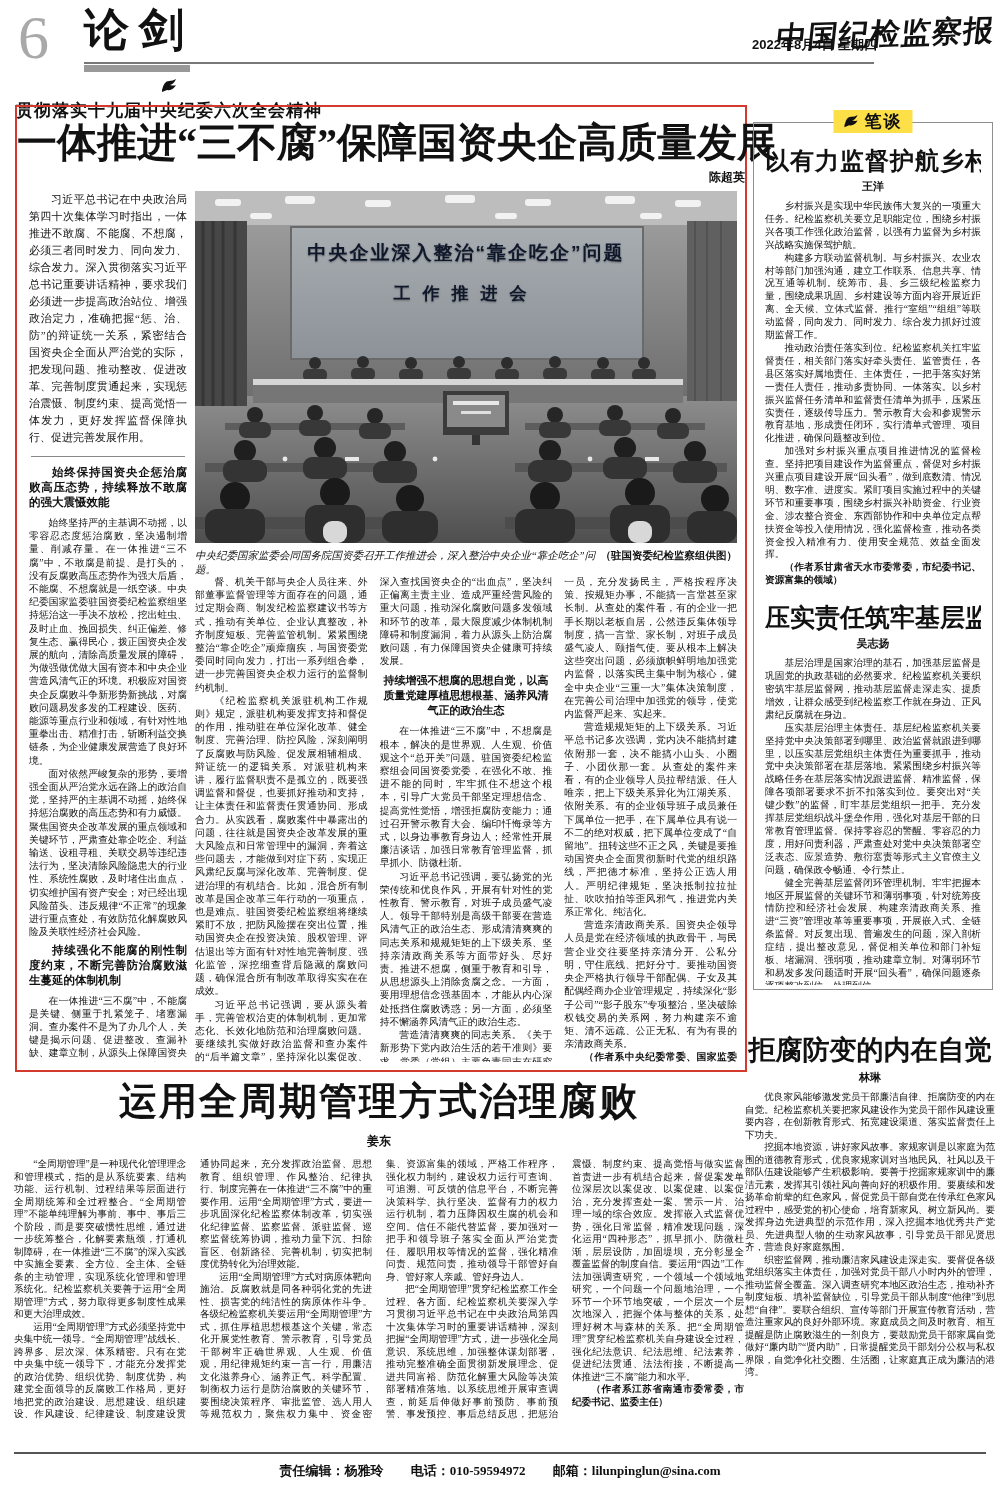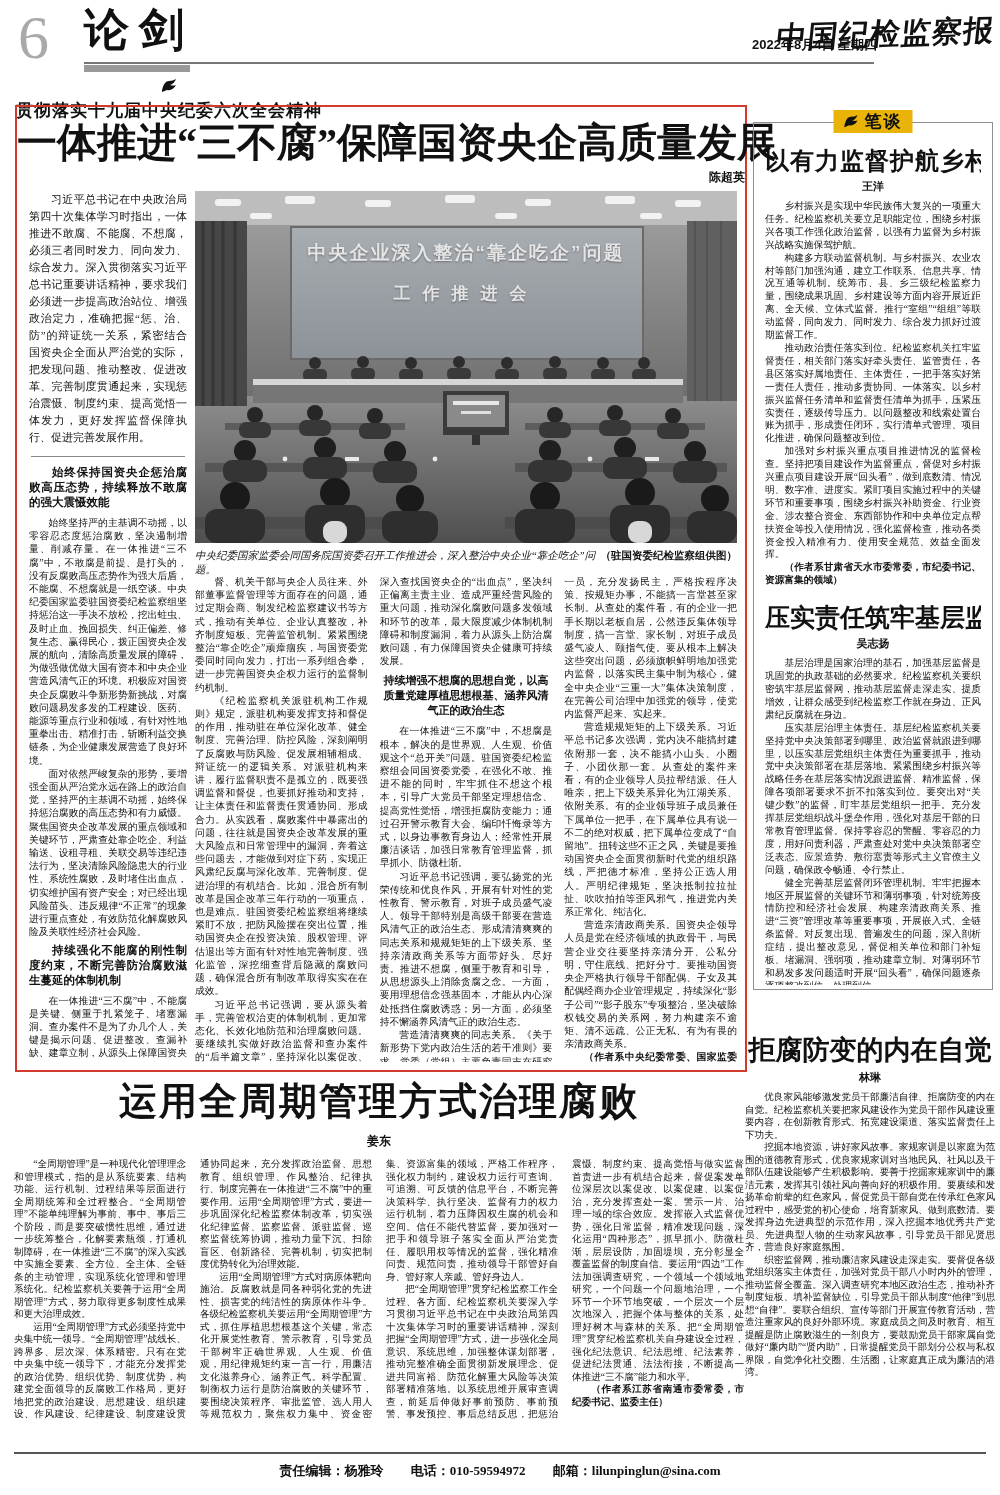--- a/index.html
+++ b/index.html
@@ -20,33 +20,33 @@
   .main-box{position:absolute;left:15px;top:105px;width:732px;height:967px;border:2px solid #d23a2e;box-sizing:border-box;}
   .main-headline{position:absolute;left:0;right:0;top:8px;text-align:center;font-size:40px;font-weight:900;letter-spacing:0px;white-space:nowrap;}
   .main-byline{position:absolute;left:0;right:0;top:62px;text-align:right;font-size:12px;font-weight:bold;}
   .left-col{position:absolute;left:12px;top:84px;width:158px;bottom:8px;overflow:hidden;}
   .left-intro{font-size:11px;line-height:17px;text-align:justify;text-indent:2em;margin:0;}
   .left-divider{border:none;border-top:1px solid #888;margin:10px 2px 8px 2px;}
   .left-subhead{font-size:11.5px;font-weight:bold;line-height:15px;text-align:justify;text-indent:2em;margin:4px 0 6px 0;}
   .left-col p.body, .flow p.body{font-size:9.8px;line-height:13.2px;text-align:justify;text-indent:2em;margin:0;}
   .photo-wrap{position:absolute;left:178px;top:84px;width:542px;height:352px;background:#777;overflow:hidden;}
   .photo-wrap svg{position:absolute;left:0;top:0;width:100%;height:100%;}
-  .screen-text{position:absolute;left:19%;top:14%;width:62%;text-align:center;color:#e5e5e5;
+  .screen-text{position:absolute;left:19%;top:14%;width:62%;text-align:center;color:#0f172a;
                font-family:"Liberation Sans",sans-serif;}
   .screen-line1{font-size:19px;font-weight:bold;letter-spacing:2px;text-shadow:0 1px 2px rgba(0,0,0,.35);}
   .screen-line2{font-size:17px;font-weight:bold;letter-spacing:12px;margin-top:16px;text-shadow:0 1px 2px rgba(0,0,0,.35);}
   .caption-row{position:absolute;left:178px;top:442px;width:542px;display:flex;justify-content:space-between;align-items:baseline;}
   .caption-text{font-size:10.5px;font-style:italic;}
   .caption-credit{font-size:10.5px;font-weight:bold;white-space:nowrap;}
   .flow{position:absolute;left:178px;top:468px;width:542px;bottom:8px;column-count:3;column-gap:12px;overflow:hidden;}
   .flow-subhead{font-size:11px;font-weight:bold;line-height:15px;text-align:center;margin:6px 0;}
   .flow-attr, .attr{font-size:9.8px;line-height:13.2px;font-weight:bold;text-align:justify;text-indent:2em;margin:0;}
   
   .bitan-box{position:absolute;left:753px;top:122px;width:240px;height:868px;border:1px solid #8f8f8f;box-sizing:border-box;}
-  .bitan-label{position:absolute;top:-13px;left:50%;transform:translateX(-50%);background:#eab308;padding:0 10px;
+  .bitan-label{position:absolute;top:-13px;left:50%;transform:translateX(-50%);background:#fde047;padding:0 10px;
                display:flex;align-items:center;gap:5px;font-size:17px;font-weight:bold;letter-spacing:2px;white-space:nowrap;}
   .bitan-inner{position:absolute;left:11px;right:11px;top:6px;bottom:4px;overflow:hidden;}
   .side-headline1{font-size:24px;font-weight:900;text-align:center;margin:16px 0 2px 0;letter-spacing:1px;white-space:nowrap;}
   .side-headline2{font-size:25px;font-weight:900;text-align:center;margin:14px 0 2px 0;letter-spacing:0px;white-space:nowrap;}
   .side-byline{font-size:11px;font-weight:bold;text-align:center;margin:2px 0 6px 0;}
   .side-body p{font-size:9.7px;line-height:12.9px;text-align:justify;text-indent:2em;margin:0;}
   .side-body p.attr-p{font-weight:bold;}
   
   .family{position:absolute;left:745px;top:1032px;width:250px;height:412px;overflow:hidden;}
   .family-headline{font-size:27px;font-weight:900;text-align:center;margin:0 0 2px 0;white-space:nowrap;}
@@ -269,21 +269,21 @@
       </span>
       <span>笔谈</span>
     </div>
     <div class="bitan-inner">
       <div>
         <div class="side-headline1">以有力监督护航乡村振兴</div>
         <div class="side-byline">王洋</div>
         <div class="side-body">
           <p>乡村振兴是实现中华民族伟大复兴的一项重大任务。纪检监察机关要立足职能定位，围绕乡村振兴各项工作强化政治监督，以强有力监督为乡村振兴战略实施保驾护航。</p>
           <p>构建多方联动监督机制。与乡村振兴、农业农村等部门加强沟通，建立工作联系、信息共享、情况互通等机制。统筹市、县、乡三级纪检监察力量，围绕成果巩固、乡村建设等方面内容开展近距离、全天候、立体式监督。推行“室组”“组组”等联动监督，同向发力、同时发力、综合发力抓好过渡期监督工作。</p>
-          <p>推动政治责任落实到位。纪检监察机关扛牢监督责任，相关部门落实好牵头责任、监管责任，各县区落实好属地责任、主体责任，一把手落实好第一责任人责任，推动多责协同、一体落实。以乡村振兴监督任务清单和监督责任清单为抓手，压紧压实责任，逐级传导压力。以问题整改和线索处置台账为抓手，形成责任闭环，实行清单式管理、项目化推进，确保问题整改到位。</p>
+          <p>推动政治责任落实到位。纪检监察机关扛牢监督责任，相关部门落实好牵头责任、监管责任，各县区落实好属地责任、主体责任，一把手落实好第一责任人责任，推动多责协同、一体落实。以乡村振兴监督任务清单和监督责任清单为抓手，压紧压实责任，逐级传导压力。警示教育大会和参观警示教育基地，形成责任闭环，实行清单式管理、项目化推进，确保问题整改到位。</p>
           <p>加强对乡村振兴重点项目推进情况的监督检查。坚持把项目建设作为监督重点，督促对乡村振兴重点项目建设开展“回头看”，做到底数清、情况明、数字准、进度实。紧盯项目实施过程中的关键环节和重要事项，围绕乡村振兴补助资金、行业资金、涉农整合资金、东西部协作和中央单位定点帮扶资金等投入使用情况，强化监督检查，推动各类资金投入精准有力、使用安全规范、效益全面发挥。</p>
           <p class="attr-p">（作者系甘肃省天水市委常委，市纪委书记、资源富集的领域）</p>
         </div>
       </div>
       <div>
         <div class="side-headline2">压实责任筑牢基层监督网</div>
         <div class="side-byline">吴志扬</div>
         <div class="side-body">
           <p>基层治理是国家治理的基石，加强基层监督是巩固党的执政基础的必然要求。纪检监察机关要织密筑牢基层监督网，推动基层监督走深走实、提质增效，让群众感受到纪检监察工作就在身边、正风肃纪反腐就在身边。</p>
           <p>压实基层治理主体责任。基层纪检监察机关要坚持党中央决策部署到哪里、政治监督就跟进到哪里，以压实基层党组织主体责任为重要抓手，推动党中央决策部署在基层落地。紧紧围绕乡村振兴等战略任务在基层落实情况跟进监督、精准监督，保障各项部署要求不折不扣落实到位。要突出对“关键少数”的监督，盯牢基层党组织一把手。充分发挥基层党组织战斗堡垒作用，强化对基层干部的日常教育管理监督。保持零容忍的警醒、零容忍的力度，用好问责利器，严肃查处对党中央决策部署空泛表态、应景造势、敷衍塞责等形式主义官僚主义问题，确保政令畅通、令行禁止。</p>
@@ -292,21 +292,21 @@
         </div>
       </div>
     </div>
   </div>
 
   <div class="family">
     <div class="family-headline">拒腐防变的内在自觉</div>
     <div class="family-byline">林琳</div>
     <div class="family-body">
       <p>优良家风能够激发党员干部廉洁自律、拒腐防变的内在自觉。纪检监察机关要把家风建设作为党员干部作风建设重要内容，在创新教育形式、拓宽建设渠道、落实监督责任上下功夫。</p>
-      <p>挖掘本地资源，讲好家风故事。家规家训是以家庭为范围的道德教育形式，优良家规家训对当地民风、社风以及干部队伍建设能够产生积极影响。要善于挖掘家规家训中的廉洁元素，发挥其引领社风向善向好的积极作用。要赓续和发扬革命前辈的红色家风，督促党员干部自觉在传承红色家风过程中，感受党的初心使命，培育新家风、做到底数清。要发挥身边先进典型的示范作用，深入挖掘本地优秀共产党员、先进典型人物的生动家风故事，引导党员干部见贤思齐，营造良好家庭氛围。</p>
+      <p>挖掘本地资源，讲好家风故事。家规家训是以家庭为范围的道德教育形式，优良家规家训对当地民风、社风以及干部队伍建设能够产生积极影响。要善于挖掘家规家训中的廉洁元素，发挥其引领社风向善向好的积极作用。要赓续和发扬革命前辈的红色家风，督促党员干部自觉在传承红色家风过程中，感受党的初心使命，培育新家风、树立新风尚。要发挥身边先进典型的示范作用，深入挖掘本地优秀共产党员、先进典型人物的生动家风故事，引导党员干部见贤思齐，营造良好家庭氛围。</p>
       <p>织密监督网，推动廉洁家风建设走深走实。要督促各级党组织落实主体责任，加强对党员干部八小时内外的管理，推动监督全覆盖。深入调查研究本地区政治生态，推动补齐制度短板、填补监督缺位，引导党员干部从制度“他律”到思想“自律”。要联合组织、宣传等部门开展宣传教育活动，营造注重家风的良好外部环境。家庭成员之间及时教育、相互提醒是防止腐败滋生的一剂良方，要鼓励党员干部家属自觉做好“廉内助”“贤内助”，日常提醒党员干部划分公权与私权界限，自觉净化社交圈、生活圈，让家庭真正成为廉洁的港湾。</p>
 
     </div>
   </div>
 
   <div class="bottom-article">
     <div class="bottom-headline">运用全周期管理方式治理腐败</div>
     <div class="bottom-byline">姜东</div>
     <div class="bottom-cols">
       <p>“全周期管理”是一种现代化管理理念和管理模式，指的是从系统要素、结构功能、运行机制、过程结果等层面进行全周期统筹和全过程整合。“全周期管理”不能单纯理解为事前、事中、事后三个阶段，而是要突破惯性思维，通过进一步统筹整合，化解要素瓶颈，打通机制障碍，在一体推进“三不腐”的深入实践中实施全要素、全方位、全主体、全链条的主动管理，实现系统化管理和管理系统化。纪检监察机关要善于运用“全周期管理”方式，努力取得更多制度性成果和更大治理成效。</p>

